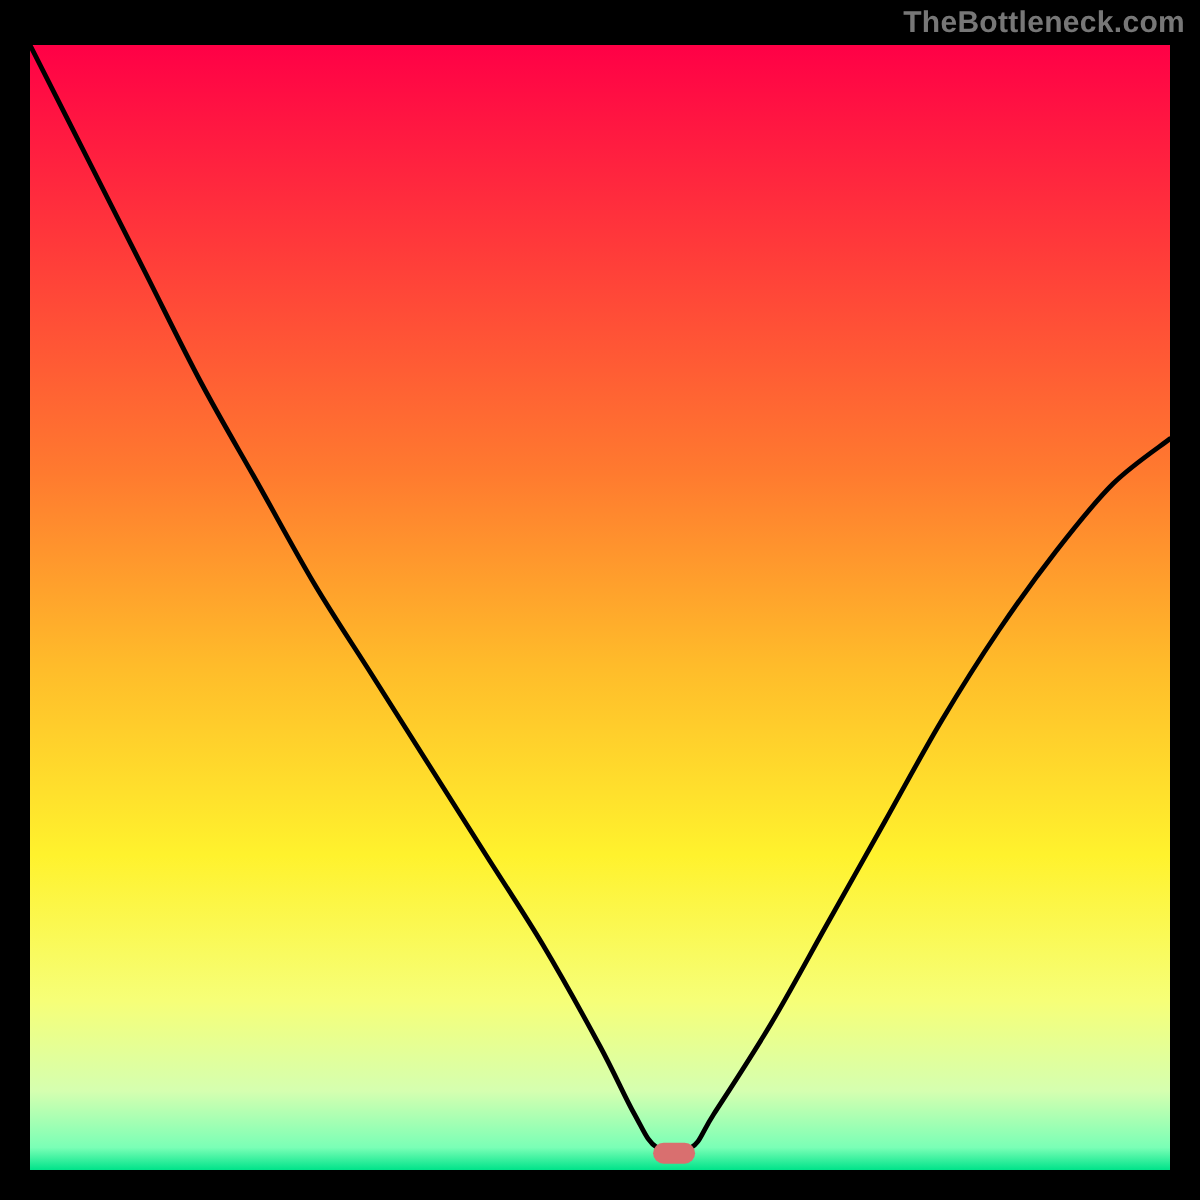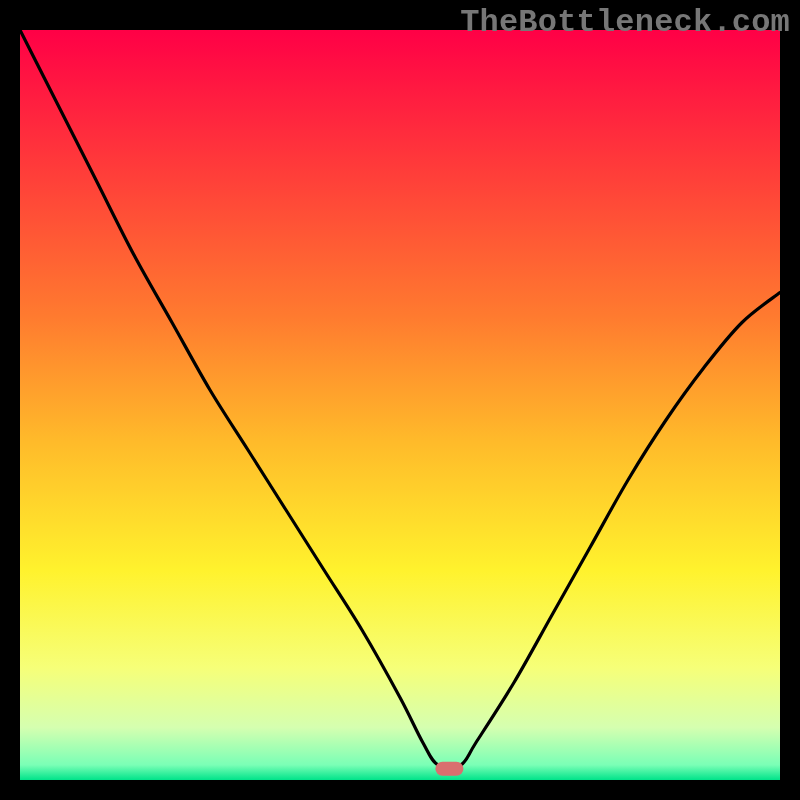--- a/index.html
+++ b/index.html
@@ -15,22 +15,22 @@
   width: 800px;
   height: 800px;
 }
 svg {
   display: block;
 }
 .watermark {
   position: absolute;
   top: 4px;
   right: 10px;
-  font-family: Liberation Mono, monospace;
-  font-size: 32px;
+  font-family: Liberation Sans, sans-serif;
+  font-size: 20px;
   font-weight: 600;
   color: #777;
   letter-spacing: 0.2px;
   text-align: right;
   user-select: none;
 }
 </style>
 </head>
 <body>
 

